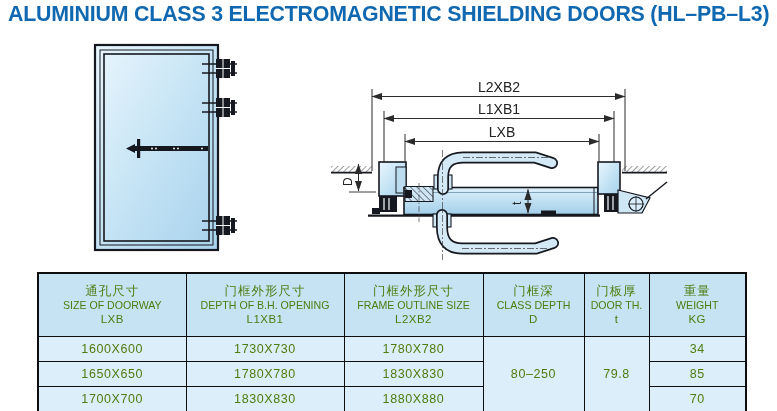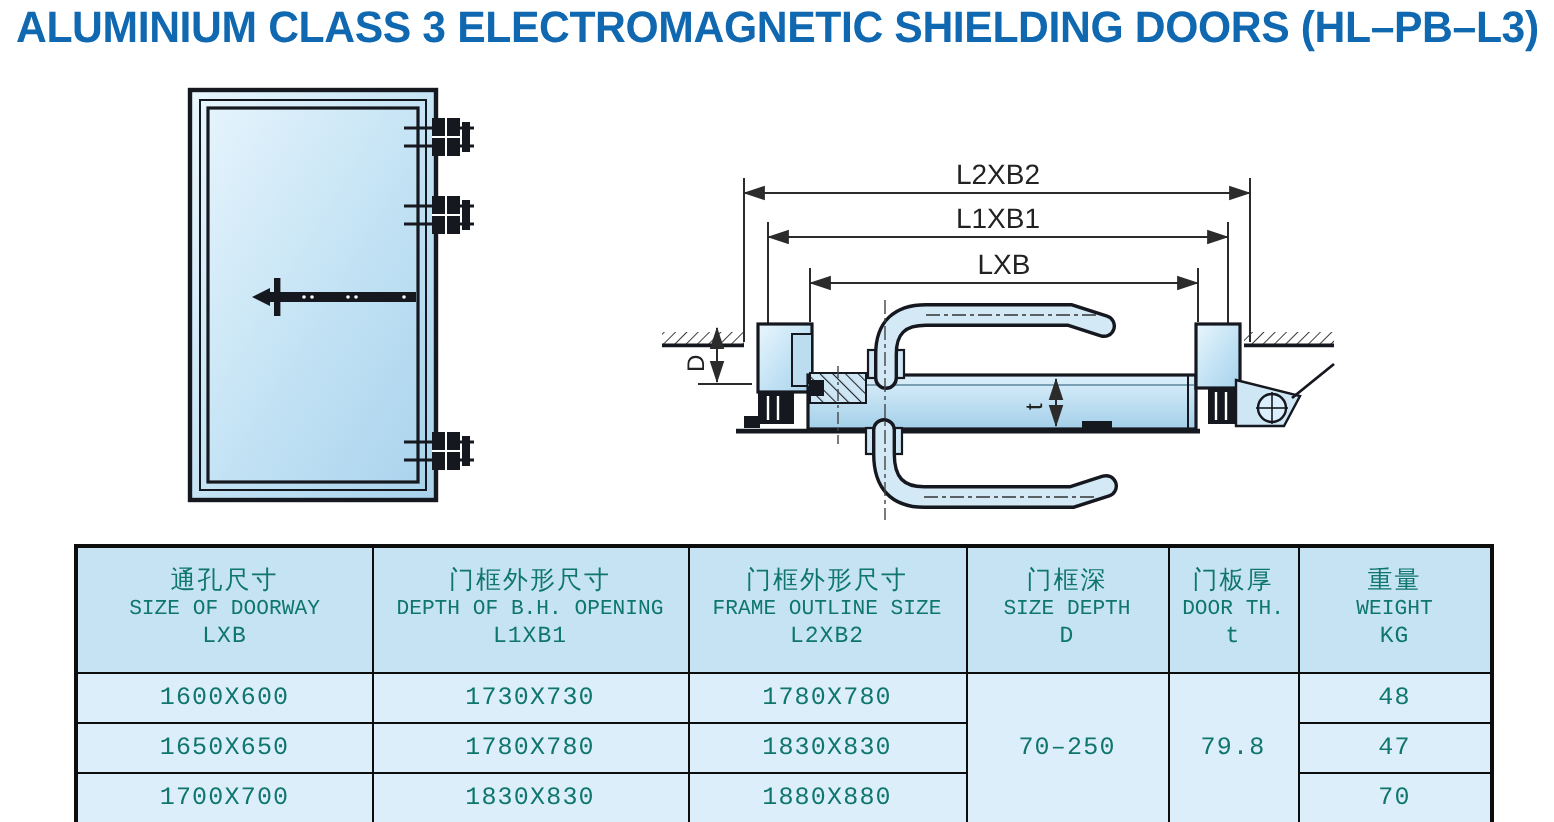--- a/index.html
+++ b/index.html
@@ -18,21 +18,21 @@
   svg text.dim-small{
     font-family:"Liberation Sans",sans-serif;font-size:12px;fill:#222;
   }
   table.spec{
     position:absolute;left:37px;top:272px;width:708px;height:137px;
     border-collapse:collapse;table-layout:fixed;
     border:2.5px solid #0d0d0d;
   }
   table.spec th, table.spec td{
     border:1.6px solid #0d0d0d;text-align:center;vertical-align:middle;
-    padding:0;color:#0f766e;font-family:Liberation Mono, monospace;
+    padding:0;color:#4d7c0f;
   }
   table.spec th{background:#c6e3f3;height:62px;font-weight:normal;}
   table.spec td{background:#dceefa;height:24px;font-size:12.5px;letter-spacing:0.6px;}
   .hdr-cn{font-size:12.5px;line-height:15px;letter-spacing:1px;}
   .hdr-en{font-size:10.6px;line-height:13px;text-align:center;}
   .hdr-sub{font-size:11.5px;line-height:14px;letter-spacing:0.5px;}
 </style>
 </head>
 <body>
 
@@ -222,49 +222,49 @@
           <div class="hdr-en">DEPTH OF B.H. OPENING</div>
           <div class="hdr-sub">L1XB1</div>
         </th>
         <th>
           <div class="hdr-cn">门框外形尺寸</div>
           <div class="hdr-en">FRAME OUTLINE SIZE</div>
           <div class="hdr-sub">L2XB2</div>
         </th>
         <th>
           <div class="hdr-cn">门框深</div>
-          <div class="hdr-en">SIZE DEPTH</div>
+          <div class="hdr-en">CLASS DEPTH</div>
           <div class="hdr-sub">D</div>
         </th>
         <th>
           <div class="hdr-cn">门板厚</div>
           <div class="hdr-en">DOOR TH.</div>
           <div class="hdr-sub">t</div>
         </th>
         <th>
           <div class="hdr-cn">重量</div>
           <div class="hdr-en">WEIGHT</div>
           <div class="hdr-sub">KG</div>
         </th>
       </tr>
     </thead>
     <tbody>
       <tr>
         <td>1600X600</td>
         <td>1730X730</td>
         <td>1780X780</td>
-        <td rowspan="3">70–250</td>
+        <td rowspan="3">80–250</td>
         <td rowspan="3">79.8</td>
-        <td>48</td>
+        <td>34</td>
       </tr>
       <tr>
         <td>1650X650</td>
         <td>1780X780</td>
         <td>1830X830</td>
-        <td>47</td>
+        <td>85</td>
       </tr>
       <tr>
         <td>1700X700</td>
         <td>1830X830</td>
         <td>1880X880</td>
         <td>70</td>
       </tr>
     </tbody>
   </table>
 

